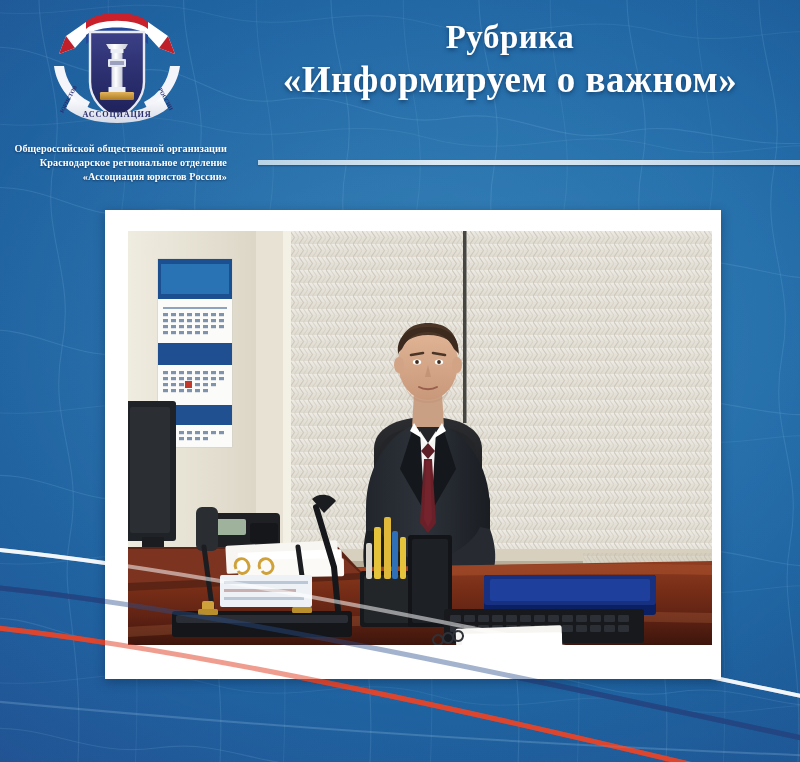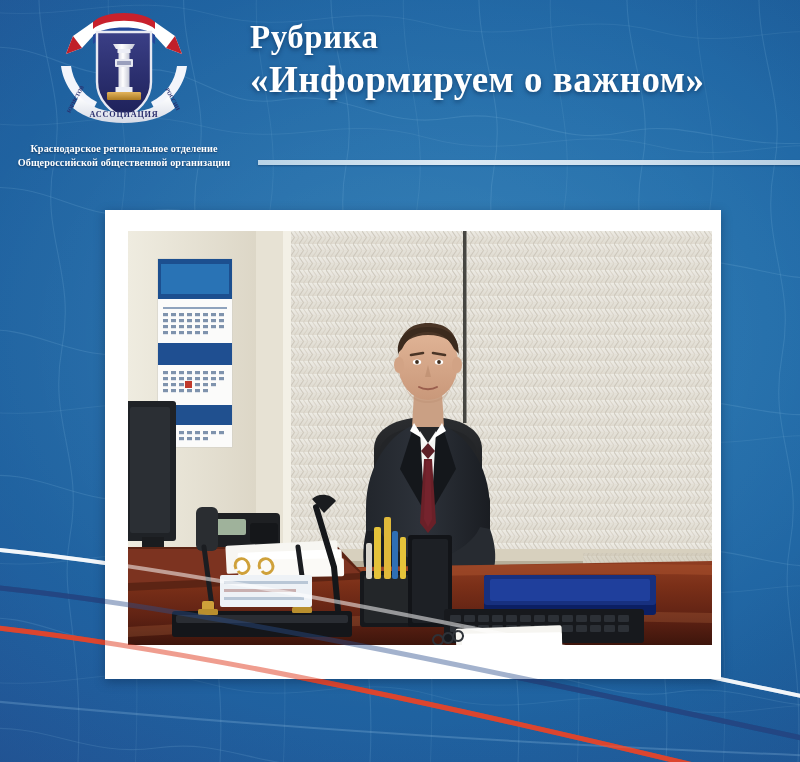--- a/index.html
+++ b/index.html
@@ -37,24 +37,24 @@
     position: absolute;
     inset: -20px;
     opacity: .55;
     pointer-events: none;
   }
   .bg-crackle svg { width: 100%; height: 100%; display:block; }
 
   
   .emblem-block {
     position: absolute;
-    left: 8px;
+    left: 1px;
     top: 4px;
     width: 232px;
-    text-align: center;
+    text-align: right;
   }
   .emblem {
     width: 150px;
     height: 130px;
     margin: 0 auto;
     display: block;
   }
   .org-text {
     margin-top: 8px;
     color: #ffffff;
@@ -70,20 +70,21 @@
   .org-text .line-1 { font-size: 10.2px; }
   .org-text .line-2 { font-size: 10.2px; }
   .org-text .line-3 { font-size: 10.2px; }
 
   
   .title-block {
     position: absolute;
     left: 250px;
     top: 16px;
     width: 550px;
+    text-align: center;
     padding-right: 30px;
     box-sizing: border-box;
   }
   .title-line {
     display: block;
     color: #ffffff;
     font-family: "Liberation Serif", "DejaVu Serif", serif;
     font-weight: bold;
     letter-spacing: 0.5px;
     text-shadow: 0 2px 4px rgba(0,25,60,0.5);
@@ -231,22 +232,23 @@
         <path d="M12 62 C14 78 24 96 44 106 L48 98 C32 90 24 76 22 62 Z" fill="#f3f5fb"></path>
         <path d="M138 62 C136 78 126 96 106 106 L102 98 C118 90 126 76 128 62 Z" fill="#f3f5fb"></path>
         <path d="M30 92 C48 114 102 114 120 92 L126 104 C104 124 46 124 24 104 Z" fill="url(#banGrad)"></path>
         <text x="75" y="113" font-family="Liberation Serif, serif" font-size="8.2" font-weight="bold" fill="#2a2e6d" text-anchor="middle" letter-spacing="0.8">АССОЦИАЦИЯ</text>
         <text x="28" y="96" font-family="Liberation Serif, serif" font-size="5.6" font-weight="bold" fill="#2a2e6d" text-anchor="middle" transform="rotate(-62 28 96)">ЮРИСТОВ</text>
         <text x="122" y="96" font-family="Liberation Serif, serif" font-size="5.6" font-weight="bold" fill="#2a2e6d" text-anchor="middle" transform="rotate(62 122 96)">РОССИИ</text>
       </g>
     </svg>
 
     <div class="org-text">
+      <span class="line line-2">Общероссийской общественной организации</span>
       <span class="line line-1">Краснодарское региональное отделение</span>
-      <span class="line line-2">Общероссийской общественной организации</span>
+      <span class="line line-3">«Ассоциация юристов России»</span>
     </div>
   </div>
 
   <div class="title-block">
     <span class="title-line title-line-1">Рубрика</span>
     <span class="title-line title-line-2">«Информируем о важном»</span>
   </div>
   <div class="title-rule"></div>
 
   <div class="ribbons">

